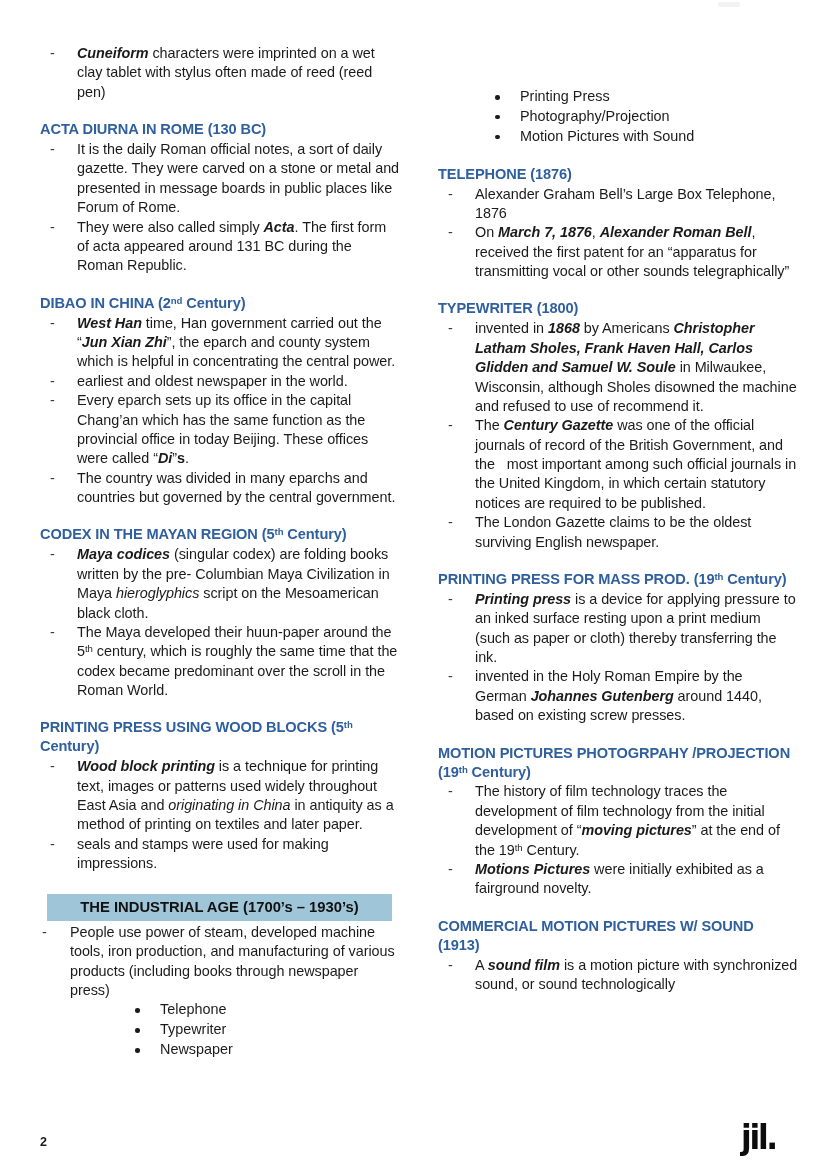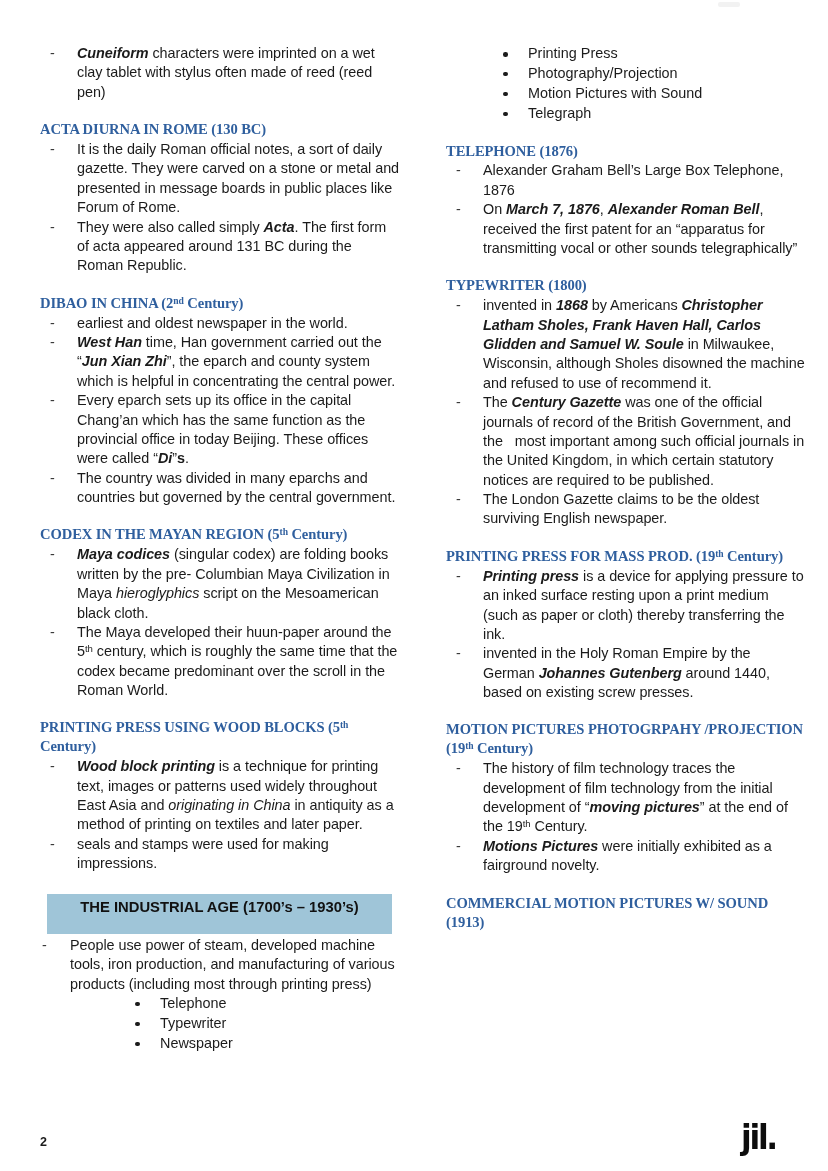--- a/index.html
+++ b/index.html
@@ -20,56 +20,55 @@
     width: 828px;
     height: 1171px;
     box-sizing: border-box;
   }
   .columns {
     position: absolute;
     top: 44px;
     left: 0;
     width: 828px;
     display: flex;
-    gap: 8px;
+    gap: 0px;
   }
   .col {
     width: 360px;
     box-sizing: border-box;
   }
   .col-left  { margin-left: 40px; }
-  .col-right { margin-left: 38px; }
+  .col-right { margin-left: 38px; margin-top: 43px; }
 
   
   .heading {
     color: #2f5f9e;
     font-weight: bold;
     font-size: 14.6px;
     line-height: 1.30;
     letter-spacing: -0.1px;
     margin: 0 0 1px 0;
-    font-family: Liberation Serif, serif;
   }
   .heading.gap      { margin-top: 18px; }
   .heading sup {
     font-size: 9.6px;
     vertical-align: 4px;
     line-height: 0;
   }
 
   
   .banner {
     display: block;
     background: #9fc5d8;
     color: #111111;
     font-weight: bold;
     font-size: 14.8px;
     line-height: 1.5;
     text-align: center;
-    padding: 2px 0 16px 0;
+    padding: 2px 0 3px 0;
     width: 345px;
     margin: 20px 0 2px 7px;
     box-sizing: border-box;
   }
 
   
   ul.dash, ul.dot {
     list-style: none;
     margin: 0;
     padding: 0;
@@ -177,57 +176,56 @@
       </ul>
 
       <div class="heading gap">ACTA DIURNA IN ROME (130 BC)</div>
       <ul class="dash">
         <li>It is the daily Roman official notes, a sort of daily gazette. They were carved on a stone or metal and presented in message boards in public places like Forum of Rome.</li>
         <li>They were also called simply <span class="bi">Acta</span>. The first form of acta appeared around 131 BC during the Roman Republic.</li>
       </ul>
 
       <div class="heading gap">DIBAO IN CHINA (2<sup>nd</sup> Century)</div>
       <ul class="dash">
+        <li><span class="bi">West Han</span> time, Han government carried out the “<span class="bi">Jun Xian Zhi</span>”, the eparch and county system which is helpful in concentrating the central power.</li>
         <li>earliest and oldest newspaper in the world.</li>
-        <li><span class="bi">West Han</span> time, Han government carried out the “<span class="bi">Jun Xian Zhi</span>”, the eparch and county system which is helpful in concentrating the central power.</li>
         <li>Every eparch sets up its office in the capital Chang’an which has the same function as the provincial office in today Beijing. These offices were called “<span class="bi">Di</span>”<span class="b">s</span>.</li>
         <li>The country was divided in many eparchs and countries but governed by the central government.</li>
       </ul>
 
       <div class="heading gap">CODEX IN THE MAYAN REGION (5<sup>th</sup> Century)</div>
       <ul class="dash">
         <li><span class="bi">Maya codices</span> (singular codex) are folding books written by the pre- Columbian Maya Civilization in Maya <span class="i">hieroglyphics</span> script on the Mesoamerican black cloth.</li>
         <li>The Maya developed their huun-paper around the 5<sup>th</sup> century, which is roughly the same time that the codex became predominant over the scroll in the Roman World.</li>
       </ul>
 
       <div class="heading gap">PRINTING PRESS USING WOOD BLOCKS (5<sup>th</sup> Century)</div>
       <ul class="dash">
         <li><span class="bi">Wood block printing</span> is a technique for printing text, images or patterns used widely throughout East Asia and <span class="i">originating in China</span> in antiquity as a method of printing on textiles and later paper.</li>
         <li>seals and stamps were used for making impressions.</li>
       </ul>
 
       <div class="banner">THE INDUSTRIAL AGE (1700’s – 1930’s)</div>
       <ul class="dash shallow">
-        <li>People use power of steam, developed machine tools, iron production, and manufacturing of various products (including most through printing press)</li>
+        <li>People use power of steam, developed machine tools, iron production, and manufacturing of various products (including books through newspaper press)</li>
       </ul>
       <ul class="dot">
         <li>Telephone</li>
         <li>Typewriter</li>
         <li>Newspaper</li>
       </ul>
 
     </div>
 
     <div class="col col-right">
 
       <ul class="dot right">
         <li>Printing Press</li>
         <li>Photography/Projection</li>
         <li>Motion Pictures with Sound</li>
-        <li>Telegraph</li>
       </ul>
 
       <div class="heading gap">TELEPHONE (1876)</div>
       <ul class="dash">
         <li>Alexander Graham Bell’s Large Box Telephone, 1876</li>
         <li>On <span class="bi">March 7, 1876</span>, <span class="bi">Alexander Roman Bell</span>, received the first patent for an “apparatus for transmitting vocal or other sounds telegraphically”</li>
       </ul>
 
       <div class="heading gap">TYPEWRITER (1800)</div>
       <ul class="dash">
@@ -245,20 +243,23 @@
         <li>invented in the Holy Roman Empire by the German <span class="bi">Johannes Gutenberg</span> around 1440, based on existing screw presses.</li>
       </ul>
 
       <div class="heading gap">MOTION PICTURES PHOTOGRPAHY /PROJECTION (19<sup>th</sup> Century)</div>
       <ul class="dash">
         <li>The history of film technology traces the development of film technology from the initial development of “<span class="bi">moving pictures</span>” at the end of the 19<sup>th</sup> Century.</li>
         <li><span class="bi">Motions Pictures</span> were initially exhibited as a fairground novelty.</li>
       </ul>
 
       <div class="heading gap">COMMERCIAL MOTION PICTURES W/ SOUND (1913)</div>
+      <ul class="dash">
+        <li>A <span class="bi">sound film</span> is a motion picture with synchronized sound, or sound technologically</li>
+      </ul>
 
     </div>
   </div>
 
   <div class="footer-page">2</div>
   <div class="footer-logo">jil.</div>
 
 </div>
 
 </body></html>

